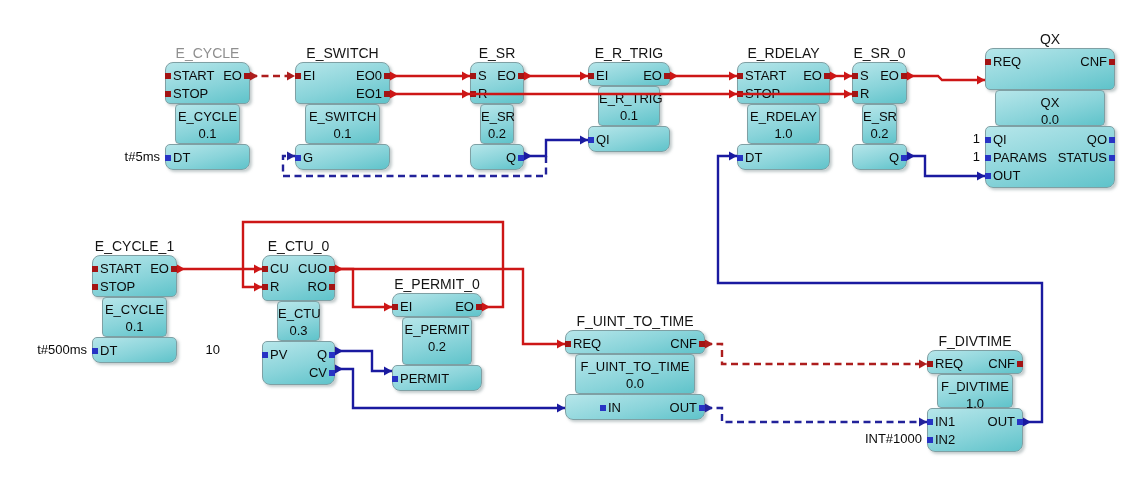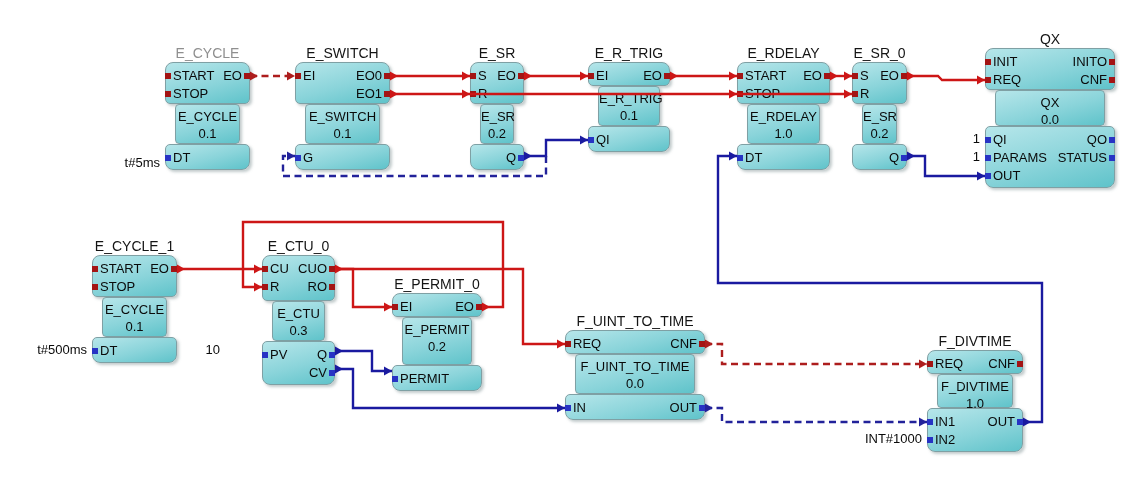--- a/index.html
+++ b/index.html
@@ -109,21 +109,21 @@
           <div class="neck-txt" style="padding-top: 0px;">0.1</div>
         </div>
         <div class="sec data" style="height: 26px; padding-top: 4px;">
           <div class="row">
             <span class="l">DT</span>
             <span class="r"></span>
             <span class="pin in data"></span>
           </div>
         </div>
       </div>
-      <span class="lit" style="right: 984px; top: 155px;">t#5ms</span>
+      <span class="lit" style="right: 984px; top: 149px;">t#5ms</span>
       <div class="fb-title" style="left: 342.5px; top: 45px;">E_SWITCH</div>
       <div class="fb" style="left: 295px; top: 62px; width: 95px;">
         <div class="sec ev" style="height: 42px; padding-top: 4px;">
           <div class="row">
             <span class="l">EI</span>
             <span class="r">EO0</span>
             <span class="pin in ev"></span>
             <span class="pin out ev"></span>
           </div>
           <div class="row">
@@ -243,26 +243,20 @@
           <div class="row">
             <span class="l"></span>
             <span class="r">Q</span>
             <span class="pin out data"></span>
           </div>
         </div>
       </div>
       <div class="fb-title" style="left: 1050px; top: 31px;">QX</div>
       <div class="fb" style="left: 985px; top: 48px; width: 130px;">
         <div class="sec ev" style="height: 42px; padding-top: 4px;">
-          <div class="row">
-            <span class="l">INIT</span>
-            <span class="r">INITO</span>
-            <span class="pin in ev"></span>
-            <span class="pin out ev"></span>
-          </div>
           <div class="row">
             <span class="l">REQ</span>
             <span class="r">CNF</span>
             <span class="pin in ev"></span>
             <span class="pin out ev"></span>
           </div>
         </div>
         <div class="sec neck" style="height: 36px; width: 110px;">
           <div class="neck-txt">QX</div>
           <div class="neck-txt" style="padding-top: 0px;">0.0</div>
@@ -326,21 +320,21 @@
             <span class="pin in ev"></span>
             <span class="pin out ev"></span>
           </div>
           <div class="row">
             <span class="l">R</span>
             <span class="r">RO</span>
             <span class="pin in ev"></span>
             <span class="pin out ev"></span>
           </div>
         </div>
-        <div class="sec neck" style="height: 40px; width: 53px;">
+        <div class="sec neck" style="height: 40px; width: 43px;">
           <div class="neck-txt">E_CTU</div>
           <div class="neck-txt" style="padding-top: 0px;">0.3</div>
         </div>
         <div class="sec data" style="height: 44px; padding-top: 4px;">
           <div class="row">
             <span class="l">PV</span>
             <span class="r">Q</span>
             <span class="pin in data"></span>
             <span class="pin out data"></span>
           </div>
@@ -381,21 +375,21 @@
             <span class="l">REQ</span>
             <span class="r">CNF</span>
             <span class="pin in ev"></span>
             <span class="pin out ev"></span>
           </div>
         </div>
         <div class="sec neck" style="height: 40px; width: 120px;">
           <div class="neck-txt">F_UINT_TO_TIME</div>
           <div class="neck-txt" style="padding-top: 0px;">0.0</div>
         </div>
-        <div class="sec data" style="height: 26px; padding-top: 4px;">
+        <div class="sec data" style="height: 26px; padding-top: 4px; padding-left: 35px;">
           <div class="row">
             <span class="l">IN</span>
             <span class="r">OUT</span>
             <span class="pin in data"></span>
             <span class="pin out data"></span>
           </div>
         </div>
       </div>
       <div class="fb-title" style="left: 975px; top: 333px;">F_DIVTIME</div>
       <div class="fb" style="left: 927px; top: 350px; width: 96px;">

